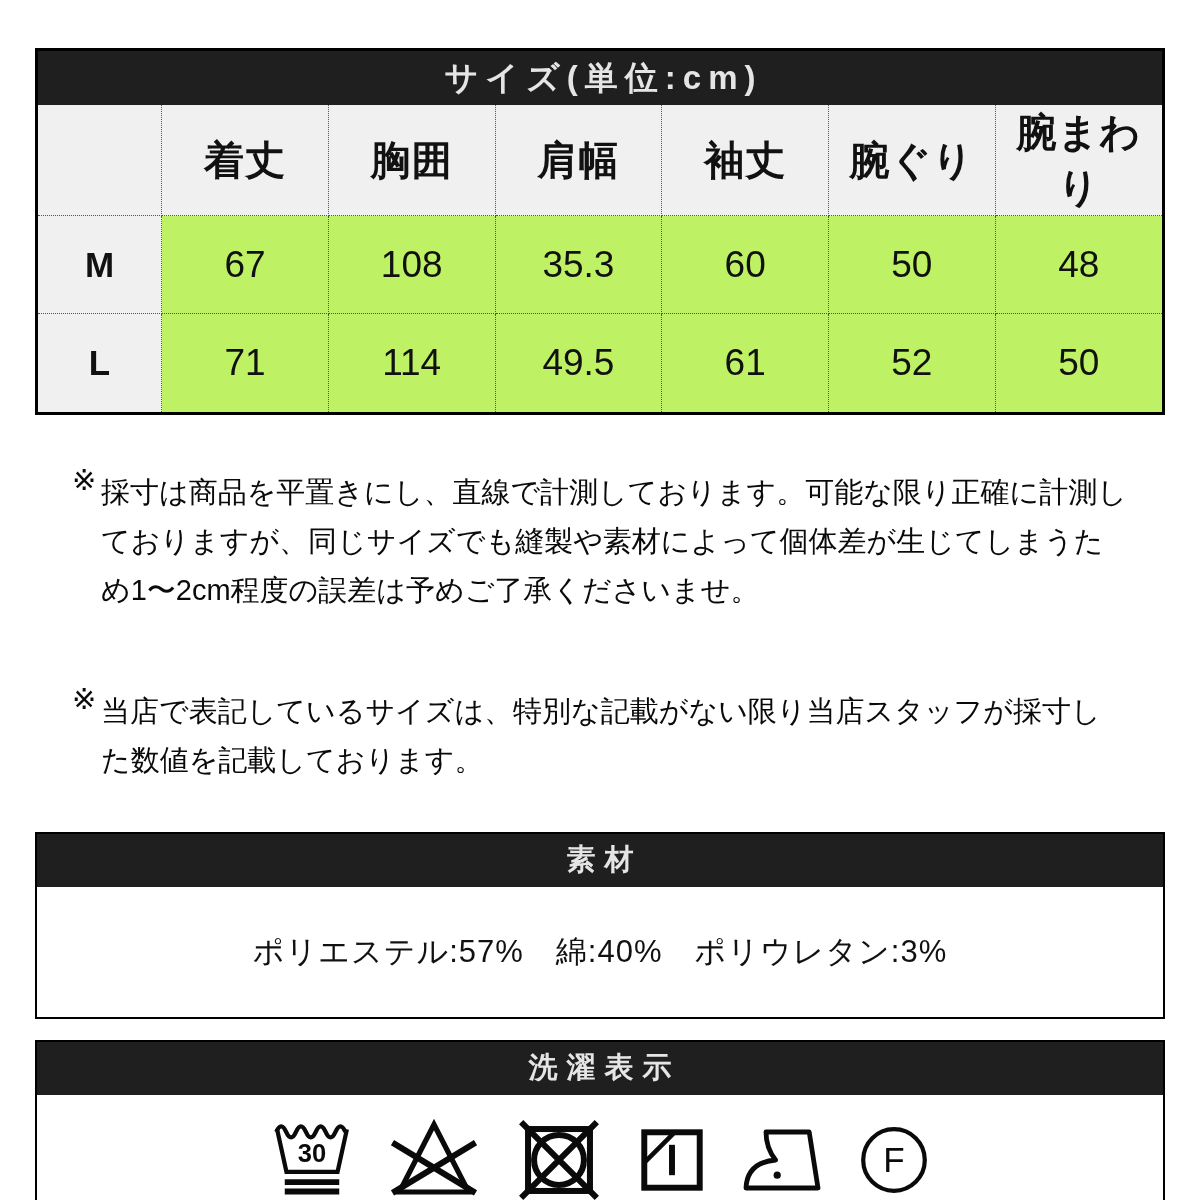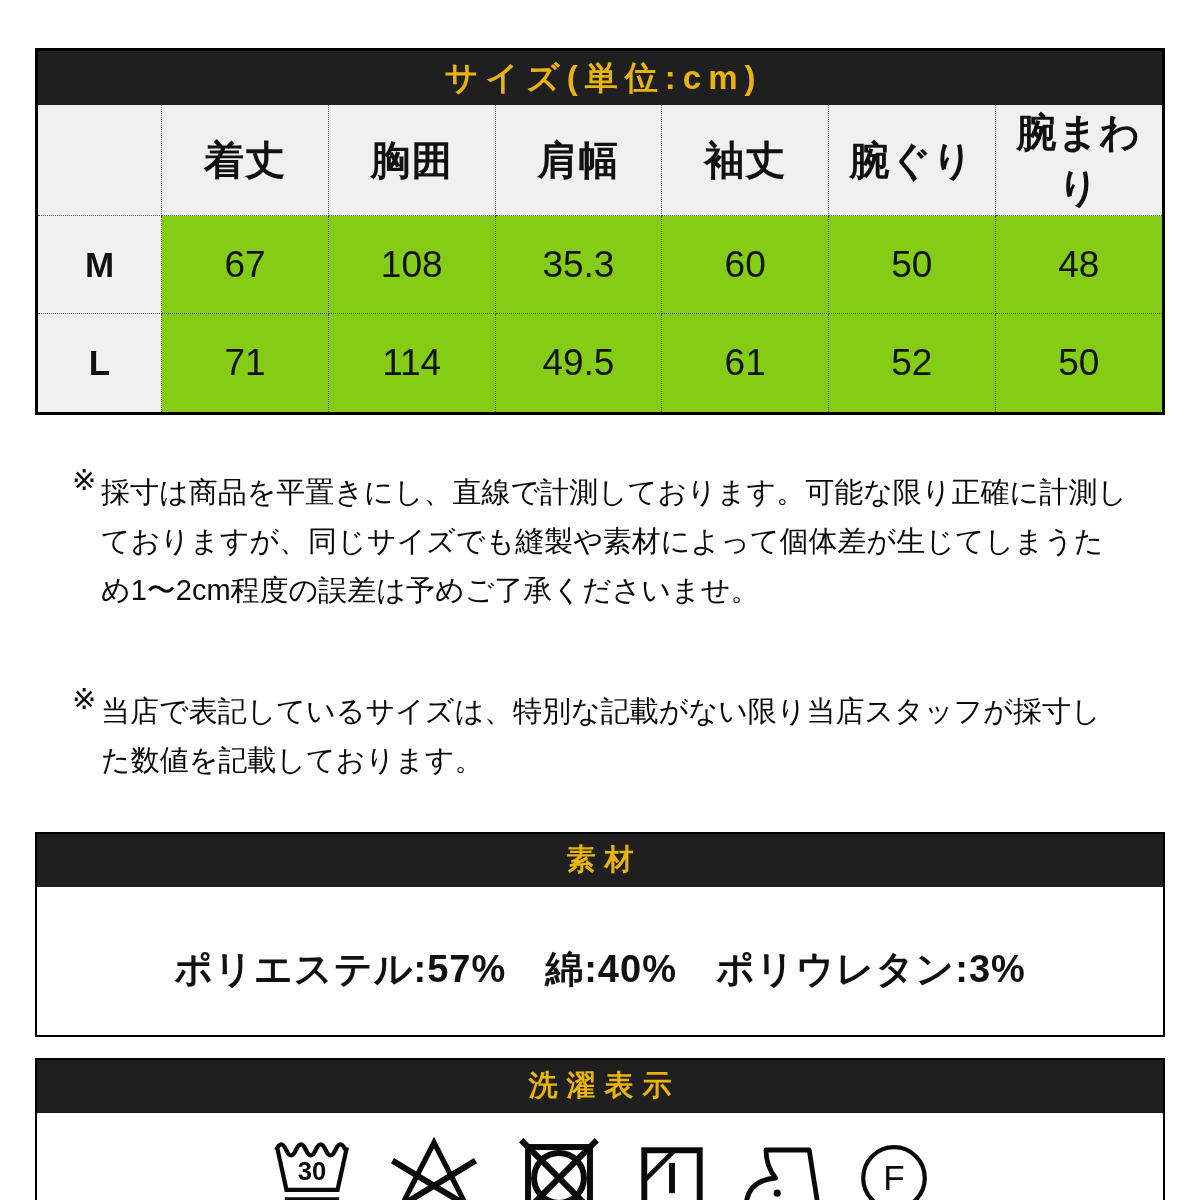--- a/index.html
+++ b/index.html
@@ -7,60 +7,60 @@
     width:1200px;height:1200px;
     font-family:"Liberation Sans","DejaVu Sans",sans-serif;
     color:#111111;
     -webkit-font-smoothing:antialiased;
   }
   .page{box-sizing:border-box;width:1200px;height:1200px;padding:48px 35px 0 35px;}
 
   
   .size-box{border:3px solid #000;background:#fff;}
   .box-header{
-    background:#1f1f1f;color:#eab308;
+    background:#1f1f1f;color:#e5e5e5;
     display:flex;align-items:center;justify-content:center;
     font-weight:bold;
   }
   .size-box .box-header{height:54px;font-size:33px;letter-spacing:7px;padding-left:7px;}
   table.size-table{width:100%;border-collapse:collapse;border-style:hidden;table-layout:fixed;}
   table.size-table col.c-size{width:11%;}
   table.size-table th,table.size-table td{
     border:1px dotted #555;text-align:center;vertical-align:middle;padding:0;
   }
   table.size-table thead th{
     background:#f0f0f0;height:101px;font-size:40px;font-weight:bold;letter-spacing:1px;
   }
   table.size-table tbody th{
     background:#f0f0f0;font-size:35px;font-weight:bold;
   }
   table.size-table tbody tr{height:98px;}
   table.size-table tbody td{
-    background:#84cc16;font-size:37px;font-weight:400;
+    background:#bef264;font-size:37px;font-weight:400;
   }
 
   
   .notes{margin:41px 36px 0 37px;}
   .note{
     display:flex;margin:0;font-size:29px;line-height:49px;color:#0a0a0a;
     font-weight:400;
   }
   .note + .note{margin-top:60px;}
   .note .marker{flex:0 0 29px;}
   .note .note-text{flex:1 1 auto;margin-top:12px;}
 
   
   .info-box{border:2px solid #000;background:#fff;}
   .material-box{margin-top:47px;}
   .care-box{margin-top:21px;}
   .info-box .box-header{height:53px;font-size:29px;letter-spacing:9px;padding-left:9px;}
   .box-content{
     height:130px;display:flex;align-items:center;justify-content:center;background:#fff;
   }
-  .material-content{font-size:38px;font-weight:bold;letter-spacing:1px;margin-top:18px;}
+  .material-content{font-size:31px;font-weight:normal;letter-spacing:1px;}
   .care-content{gap:37px;}
   .care-content svg{display:block;}
   .care-ic{stroke:#0a0a0a;fill:none;}
   .care-fill{fill:#0a0a0a;stroke:none;}
   .care-txt{
     fill:#0a0a0a;font-family:"Liberation Sans","DejaVu Sans",sans-serif;
     text-anchor:middle;
   }
 </style>
 </head>

